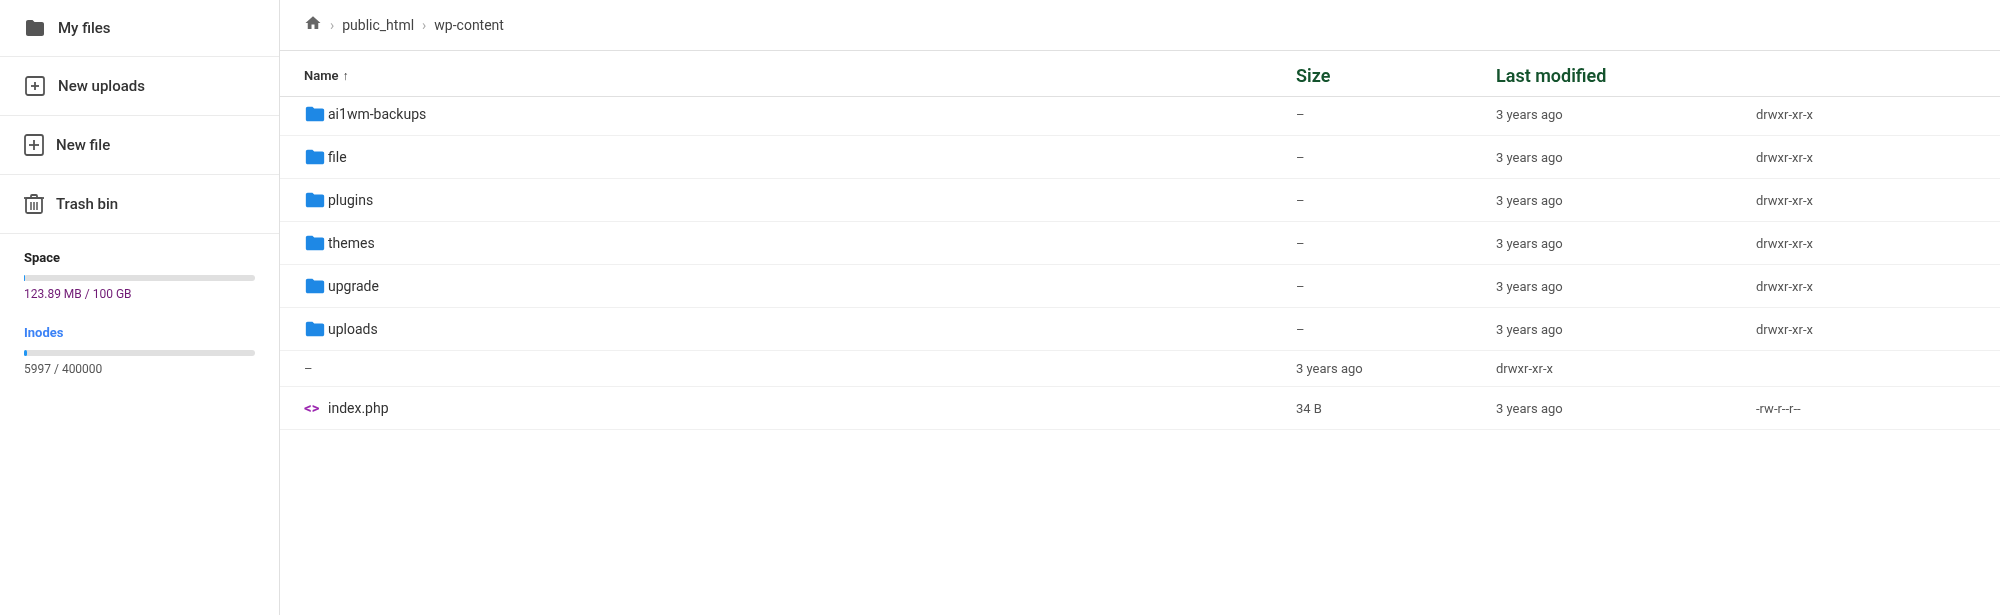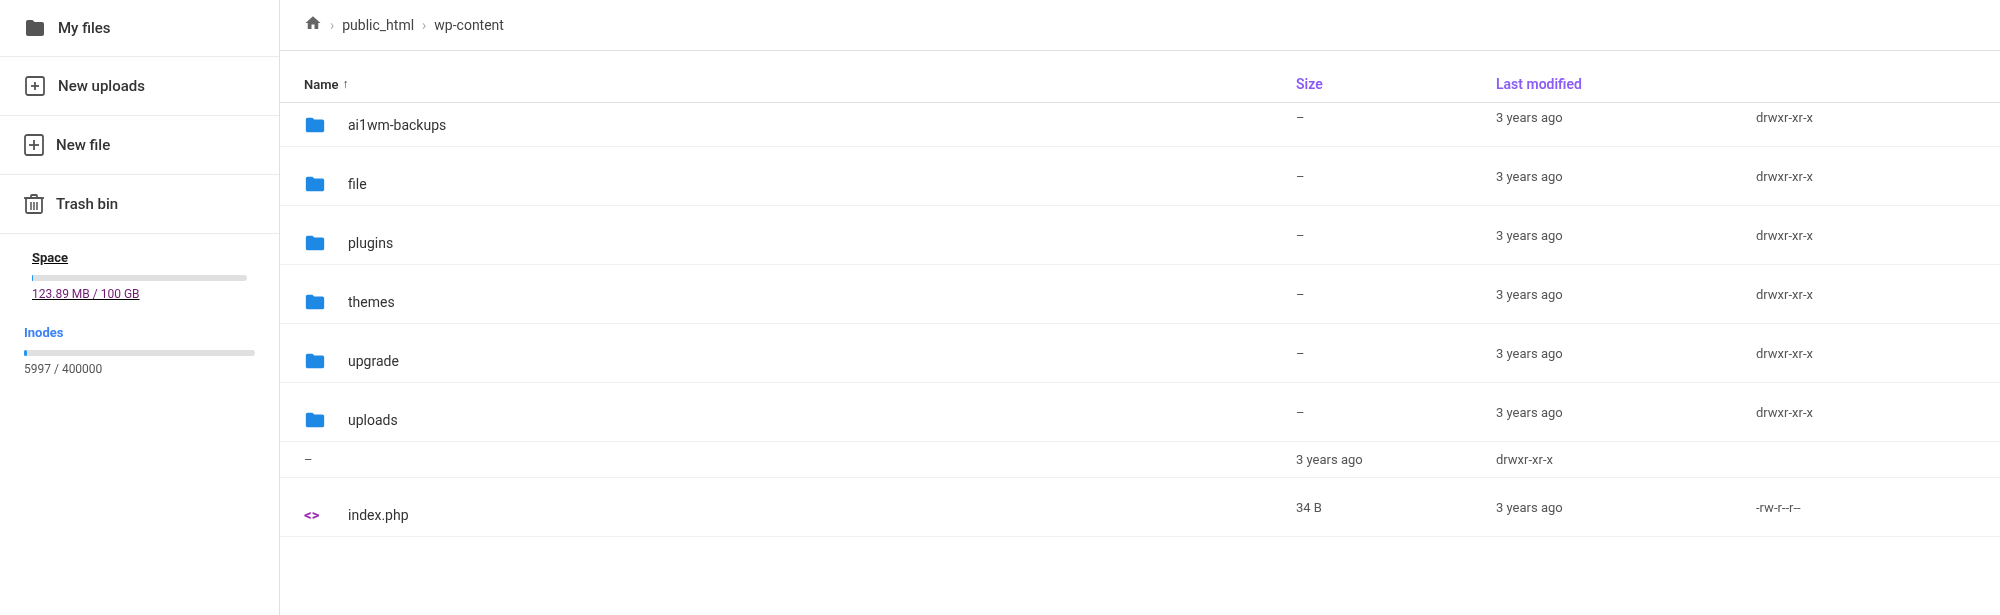--- a/index.html
+++ b/index.html
@@ -35,22 +35,21 @@
       border-bottom: 1px solid #ebebeb;
     }
 
     .sidebar-item .icon {
       font-size: 18px;
       display: flex;
       align-items: center;
     }
 
     .sidebar-space {
-      padding: 16px 32px 8px;
-      text-decoration: underline;
+      padding: 16px 24px 8px;
     }
     .space-label {
       font-size: 13px;
       font-weight: 700;
       color: #222;
       margin-bottom: 10px;
     }
     .progress-bar-bg {
       background: #e0e0e0;
       border-radius: 4px;
@@ -119,53 +118,52 @@
       overflow-y: auto;
     }
 
     .table-header {
       display: grid;
       grid-template-columns: 1fr 200px 260px 220px;
       padding: 10px 24px;
       border-bottom: 1px solid #e0e0e0;
       background: #fff;
       position: sticky;
-      top: 15px;
+      top: 4px;
       z-index: 10;
     }
     .table-header .col-name {
       display: flex;
       align-items: center;
       gap: 4px;
       font-weight: 600;
       font-size: 13px;
       color: #333;
     }
     .table-header .col {
       font-weight: 600;
-      font-size: 14px;
-      color: #8b5cf6;
+      font-size: 18px;
+      color: #14532d;
     }
 
     .table-row {
       display: grid;
       grid-template-columns: 1fr 200px 260px 220px;
       padding: 10px 24px;
       border-bottom: 1px solid #f0f0f0;
       align-items: center;
       cursor: pointer;
     }
 
     .file-name-cell {
       display: flex;
       align-items: center;
-      gap: 22px;
+      gap: 2px;
       font-size: 14px;
       color: #333;
-      margin-top: 16px;
     }
 
     .folder-icon {
       width: 22px;
       height: 22px;
       flex-shrink: 0;
     }
 
     .file-code-icon {
       width: 22px;

